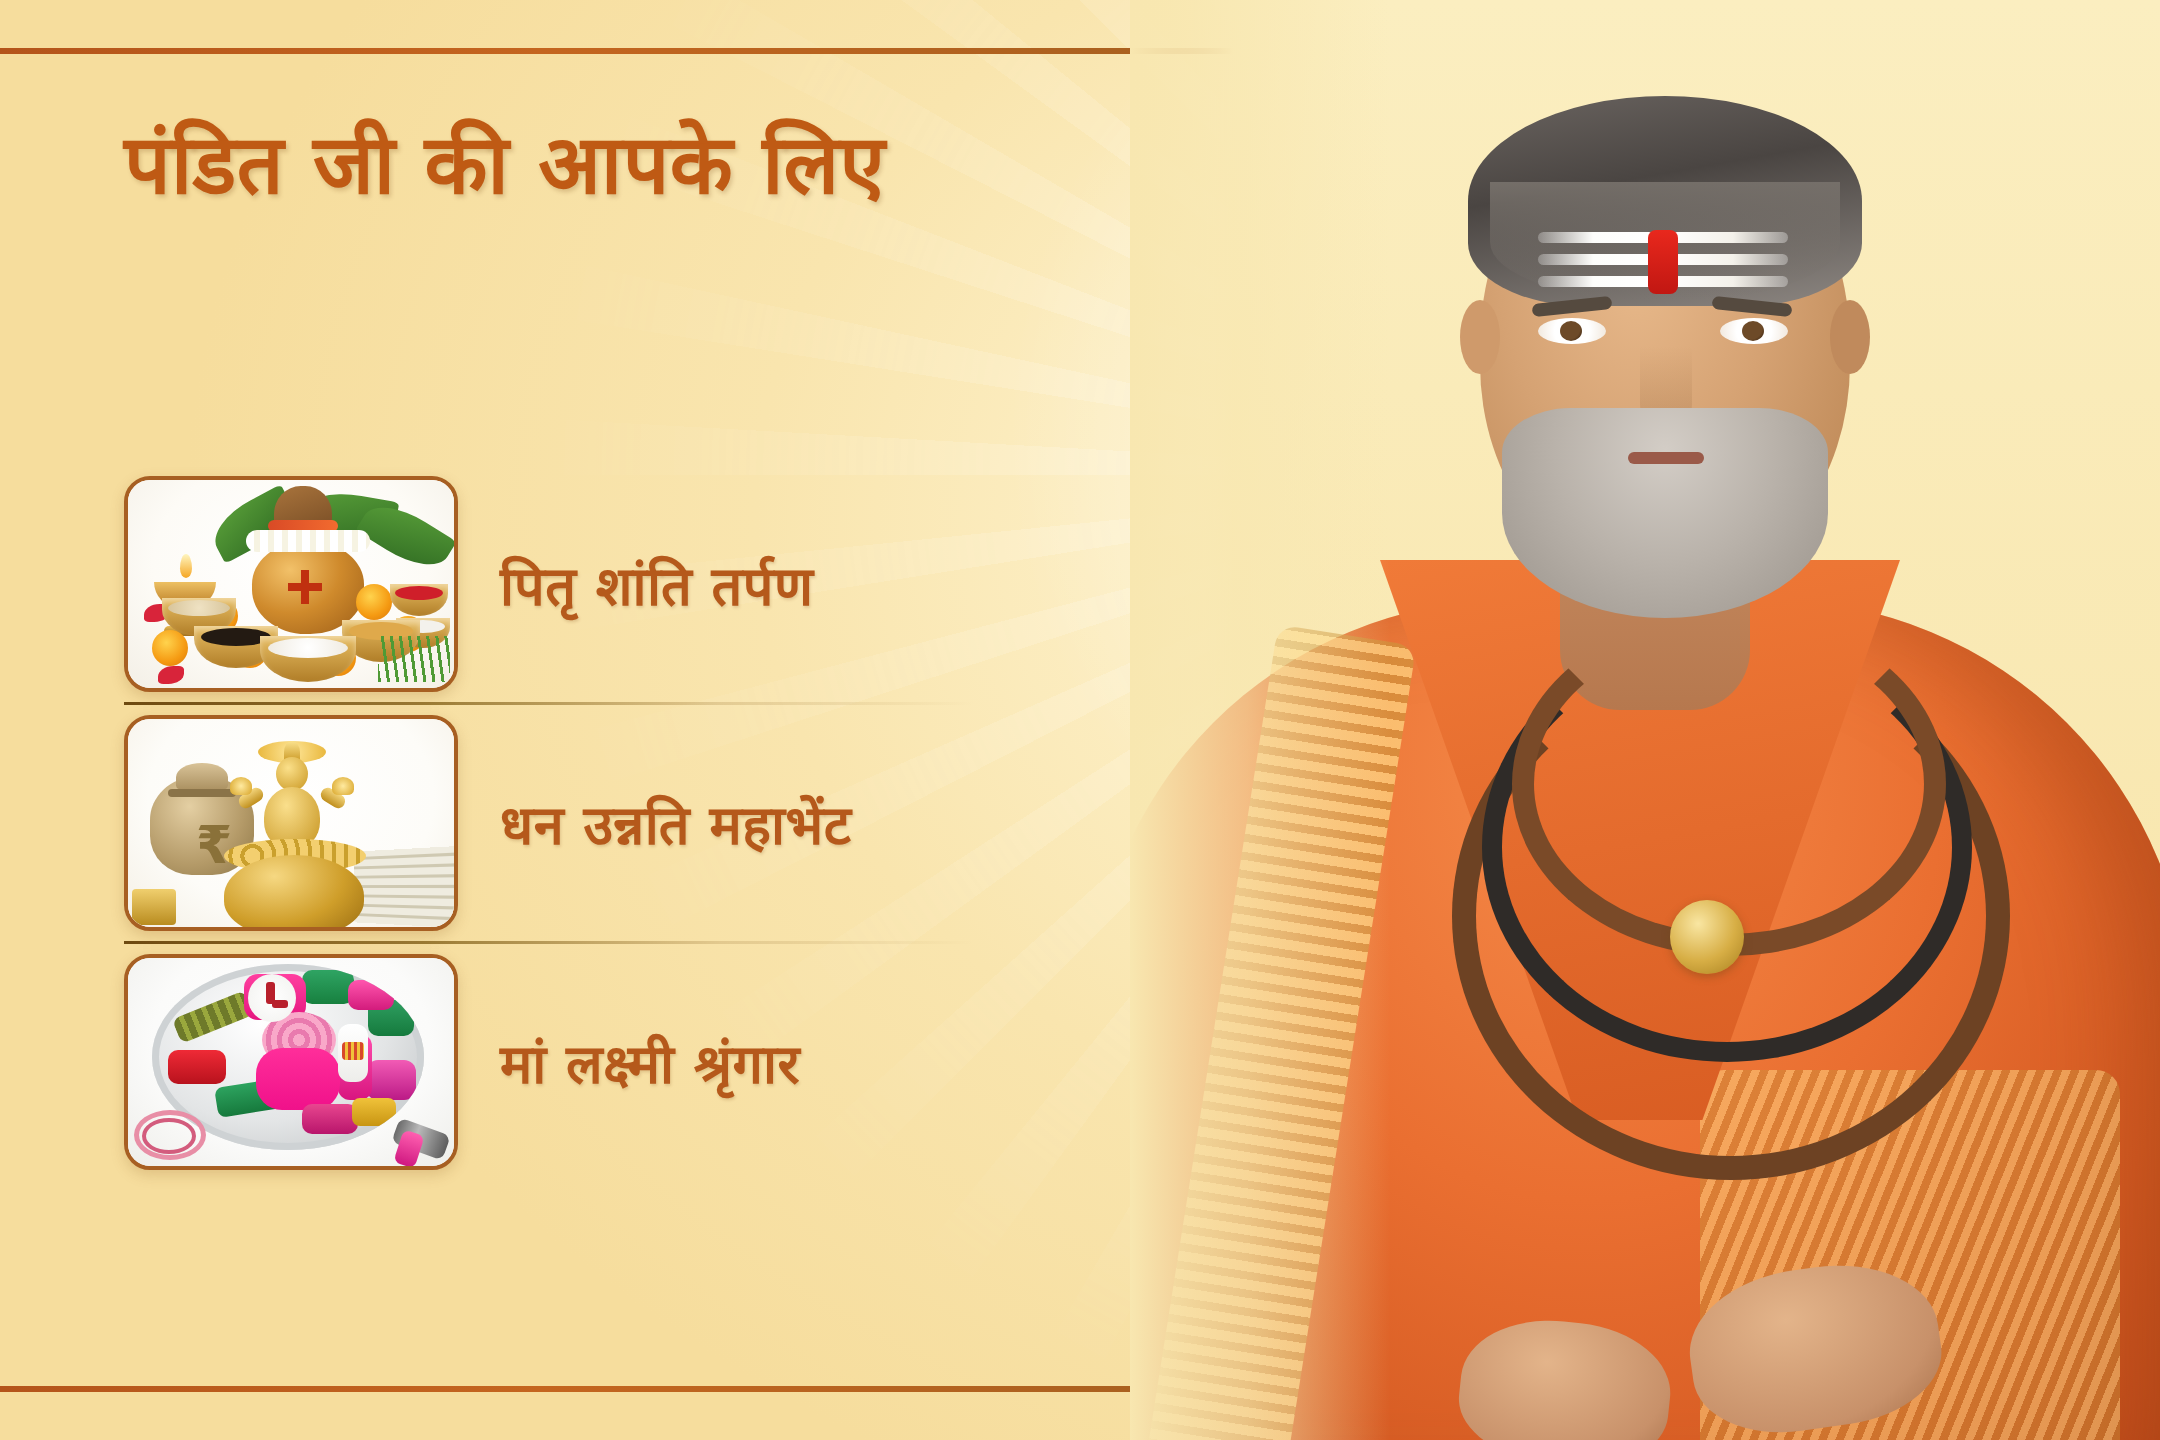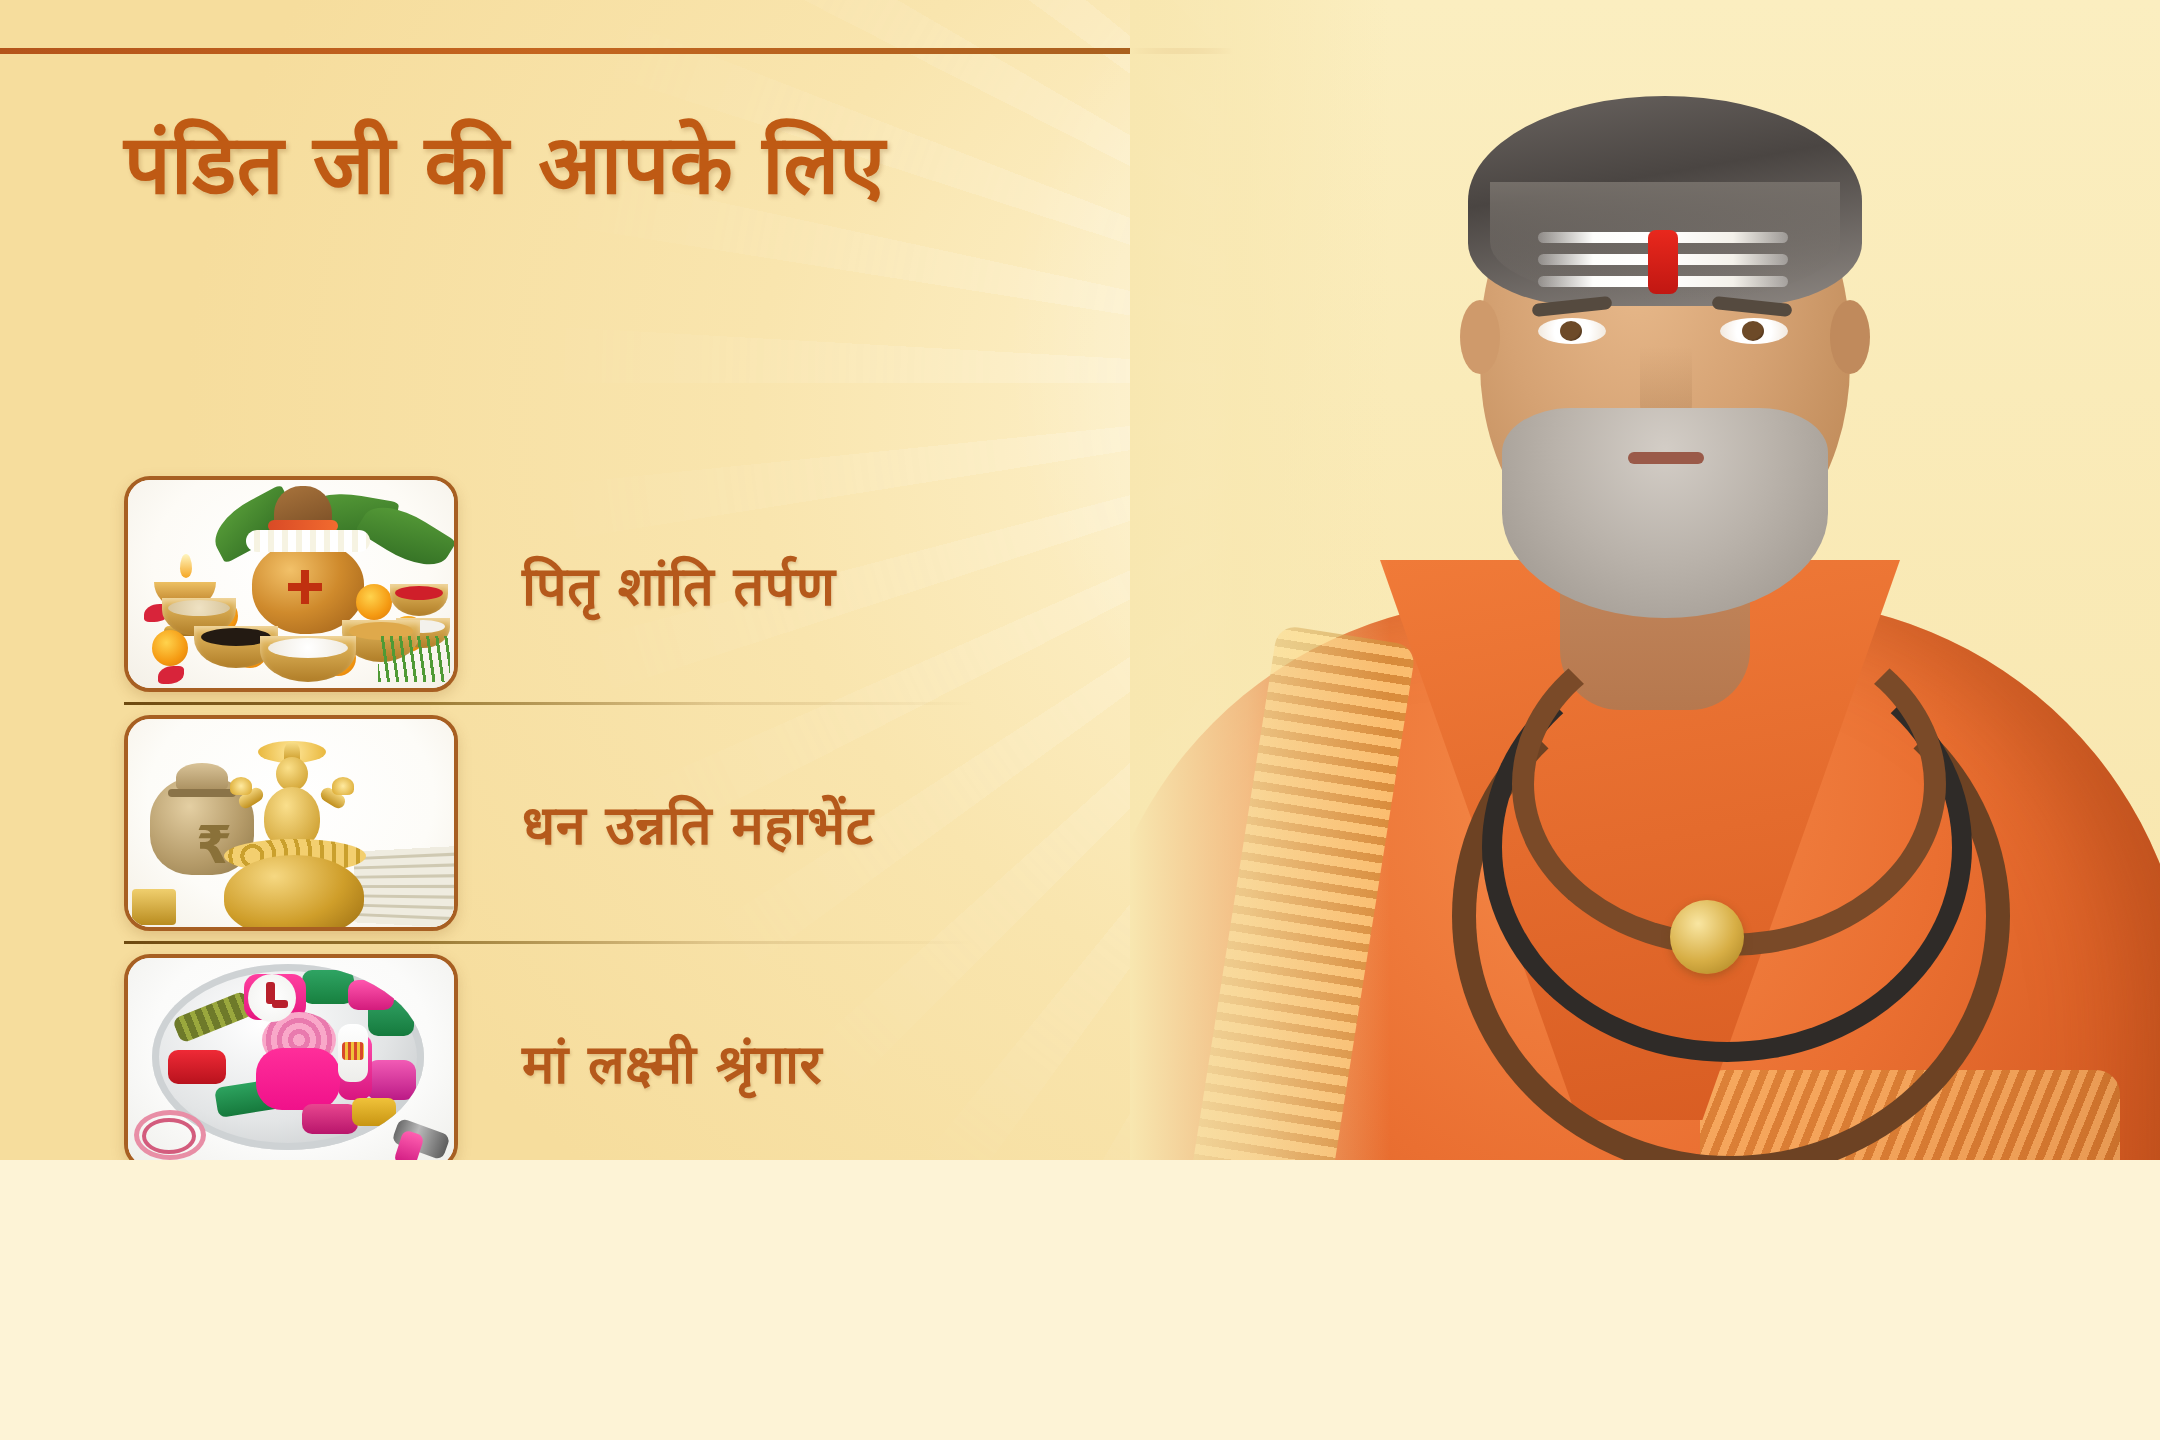--- a/index.html
+++ b/index.html
@@ -2,21 +2,21 @@
 <html><head>
 <meta charset="utf-8">
 <style>
   html,body{margin:0;padding:0;}
   body{
     width:2160px;height:1440px;overflow:hidden;
     font-family:"Liberation Sans","DejaVu Sans",sans-serif;
     background:#fdf3d6;
   }
   .banner{
-    position:relative;width:2160px;height:1160px;overflow:hidden;
+    position:relative;width:2160px;height:1440px;overflow:hidden;
     background:
       radial-gradient(ellipse 1500px 1100px at 78% 36%, #fff8e0 0%, #fdf0c8 32%, #f9e5ae 62%, #f6dd9d 100%);
   }
   
   .rays{position:absolute;inset:0;pointer-events:none;opacity:.5;
     background:
       repeating-conic-gradient(from 0deg at 72% 33%,
         rgba(255,255,255,.55) 0deg 3.2deg,
         rgba(255,255,255,0)  3.2deg 9deg);
     -webkit-mask-image:radial-gradient(circle 1200px at 72% 33%, #000 0%, rgba(0,0,0,.55) 45%, transparent 85%);
@@ -41,21 +41,21 @@
 
   .list{position:absolute;left:124px;top:466px;width:1140px;}
   .row{position:relative;display:flex;align-items:center;height:236px;}
   .thumb{
     width:326px;height:208px;flex:0 0 326px;border-radius:26px;
     border:4px solid #a75f22;background:#fff;overflow:hidden;position:relative;
     box-shadow:0 5px 14px rgba(140,90,30,.22);
   }
   .thumb .scene{position:absolute;inset:0;}
   .label{
-    margin-left:64px;font-family:"DejaVu Sans","Liberation Sans",sans-serif;
+    margin-left:42px;font-family:"DejaVu Sans","Liberation Sans",sans-serif;
     font-weight:700;font-size:54px;color:#b5591b;letter-spacing:.5px;
     text-shadow:1px 2px 3px rgba(130,75,25,.2);white-space:nowrap;
   }
   .divider{height:3px;width:850px;
     background:linear-gradient(90deg,#6e4a10 0%,#9a7a33 35%,rgba(200,170,110,.45) 70%,rgba(230,210,160,0) 100%);}
 
   
   .puja{background:radial-gradient(ellipse at 50% 40%,#ffffff 0%,#fdfbf6 60%,#f3efe6 100%);}
   .leafA,.leafB,.leafC{position:absolute;background:linear-gradient(160deg,#5aa03a,#2f6b22);border-radius:60% 8% 60% 8%;}
   .leafA{width:86px;height:44px;left:82px;top:22px;transform:rotate(-28deg);}

